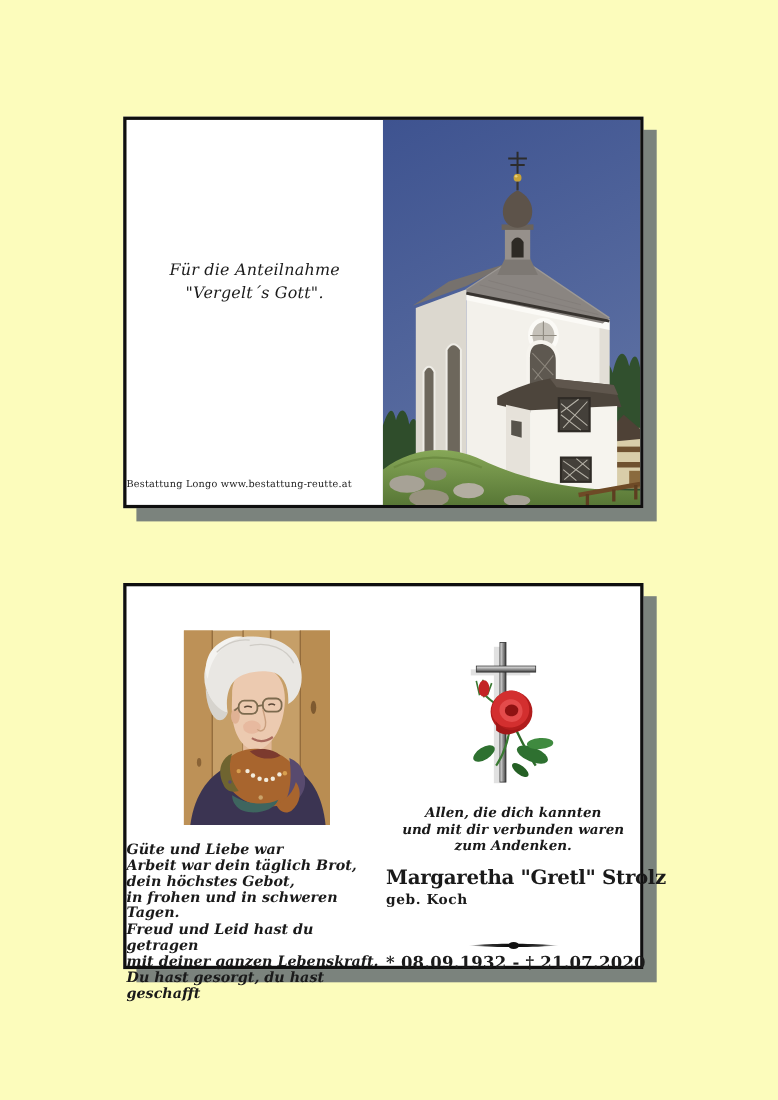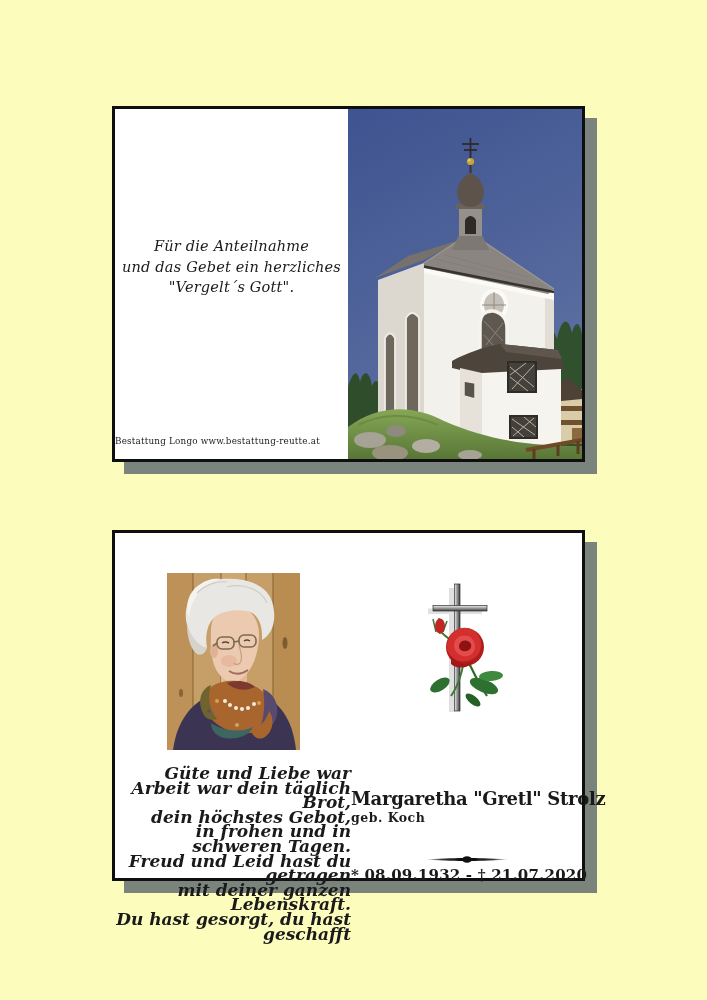--- a/index.html
+++ b/index.html
@@ -26,22 +26,22 @@
   }
   .card1-footer{
     position:absolute;bottom:13px;left:0;width:100%;
     font-size:8.8px;letter-spacing:.2px;color:#222;
   }
   .card2-left{position:relative;width:236px;height:100%;}
   .card2-right{position:relative;width:231px;height:100%;text-align:center;}
   .portrait{position:absolute;left:52px;top:40px;width:133px;height:177px;}
   .portrait svg{display:block;width:133px;height:177px;}
   .verse{
-    position:absolute;top:233px;left:0;width:100%;text-align:right;
-    font-style:italic;font-weight:bold;font-size:17px;line-height:14.6px;
+    position:absolute;top:233px;left:0;width:100%;text-align:left;
+    font-style:italic;font-weight:bold;font-size:13px;line-height:14.6px;
   }
   .crossrose{position:absolute;top:47px;left:76px;width:78px;height:137px;}
   .crossrose svg{display:block;width:78px;height:137px;}
   .dedication{
     position:absolute;top:199px;left:0;width:100%;text-align:center;
     font-style:italic;font-weight:600;font-size:12.3px;line-height:14.8px;
   }
   .name{
     position:absolute;top:255px;left:0;width:100%;text-align:center;
     font-weight:bold;font-size:18px;letter-spacing:-.3px;white-space:nowrap;
@@ -58,21 +58,20 @@
 </style>
 </head>
 <body>
 
 <div class="page">
 
   <div class="card card1">
     <div class="card1-left">
       <div class="quote">
         <div>Für die Anteilnahme</div>
-        <div>und das Gebet ein herzliches</div>
         <div>"Vergelt´s Gott".</div>
       </div>
       <div class="card1-footer">Bestattung Longo  www.bestattung-reutte.at</div>
     </div>
     <div class="card1-right">
       <svg viewBox="0 0 234 350" preserveAspectRatio="none">
         <defs>
           <linearGradient id="sky" x1="0" y1="0" x2="0.35" y2="1">
             <stop offset="0" stop-color="#3e5390"></stop>
             <stop offset="1" stop-color="#5e71a3"></stop>
@@ -267,20 +266,25 @@
             <path d="M9,52 L6,39 M13,54 L12,38 M16,52 L20,41" stroke="#3a7a33" stroke-width="1.5"></path>
             <ellipse cx="13" cy="46" rx="5" ry="7.5" fill="#c32424"></ellipse>
             <circle cx="38" cy="67" r="19" fill="#b11c1c"></circle>
             <path d="M21,61 C24,50 35,45 44,49 C53,53 57,64 52,73 C47,82 33,84 26,78 C19,72 19,66 21,61 Z" fill="#d32f2f"></path>
             <path d="M28,61 C32,54 42,54 46,60 C50,66 48,74 41,76 C33,78 24,70 28,61 Z" fill="#e44b4b"></path>
             <path d="M33,63 C36,59 42,60 44,64 C45,69 41,72 36,71 C32,70 31,66 33,63 Z" fill="#8f1212"></path>
             <path d="M24,76 C29,83 38,86 46,82 C42,88 31,90 24,84 Z" fill="#a11818"></path>
           </g>
         </svg>
       </div>
+      <div class="dedication">
+        <div>Allen, die dich kannten</div>
+        <div>und mit dir verbunden waren</div>
+        <div>zum Andenken.</div>
+      </div>
       <div class="name">Margaretha "Gretl" Strolz</div>
       <div class="maiden">geb. Koch</div>
       <div class="dates">* 08.09.1932 - † 21.07.2020</div>
       <div class="ornament">
         <svg width="82" height="9" viewBox="0 0 82 9">
           <defs>
             <linearGradient id="dg" x1="0" y1="0" x2="1" y2="0">
               <stop offset="0" stop-color="#555555" stop-opacity="0.15"></stop>
               <stop offset="0.18" stop-color="#222222" stop-opacity="0.9"></stop>
               <stop offset="0.5" stop-color="#000000"></stop>

